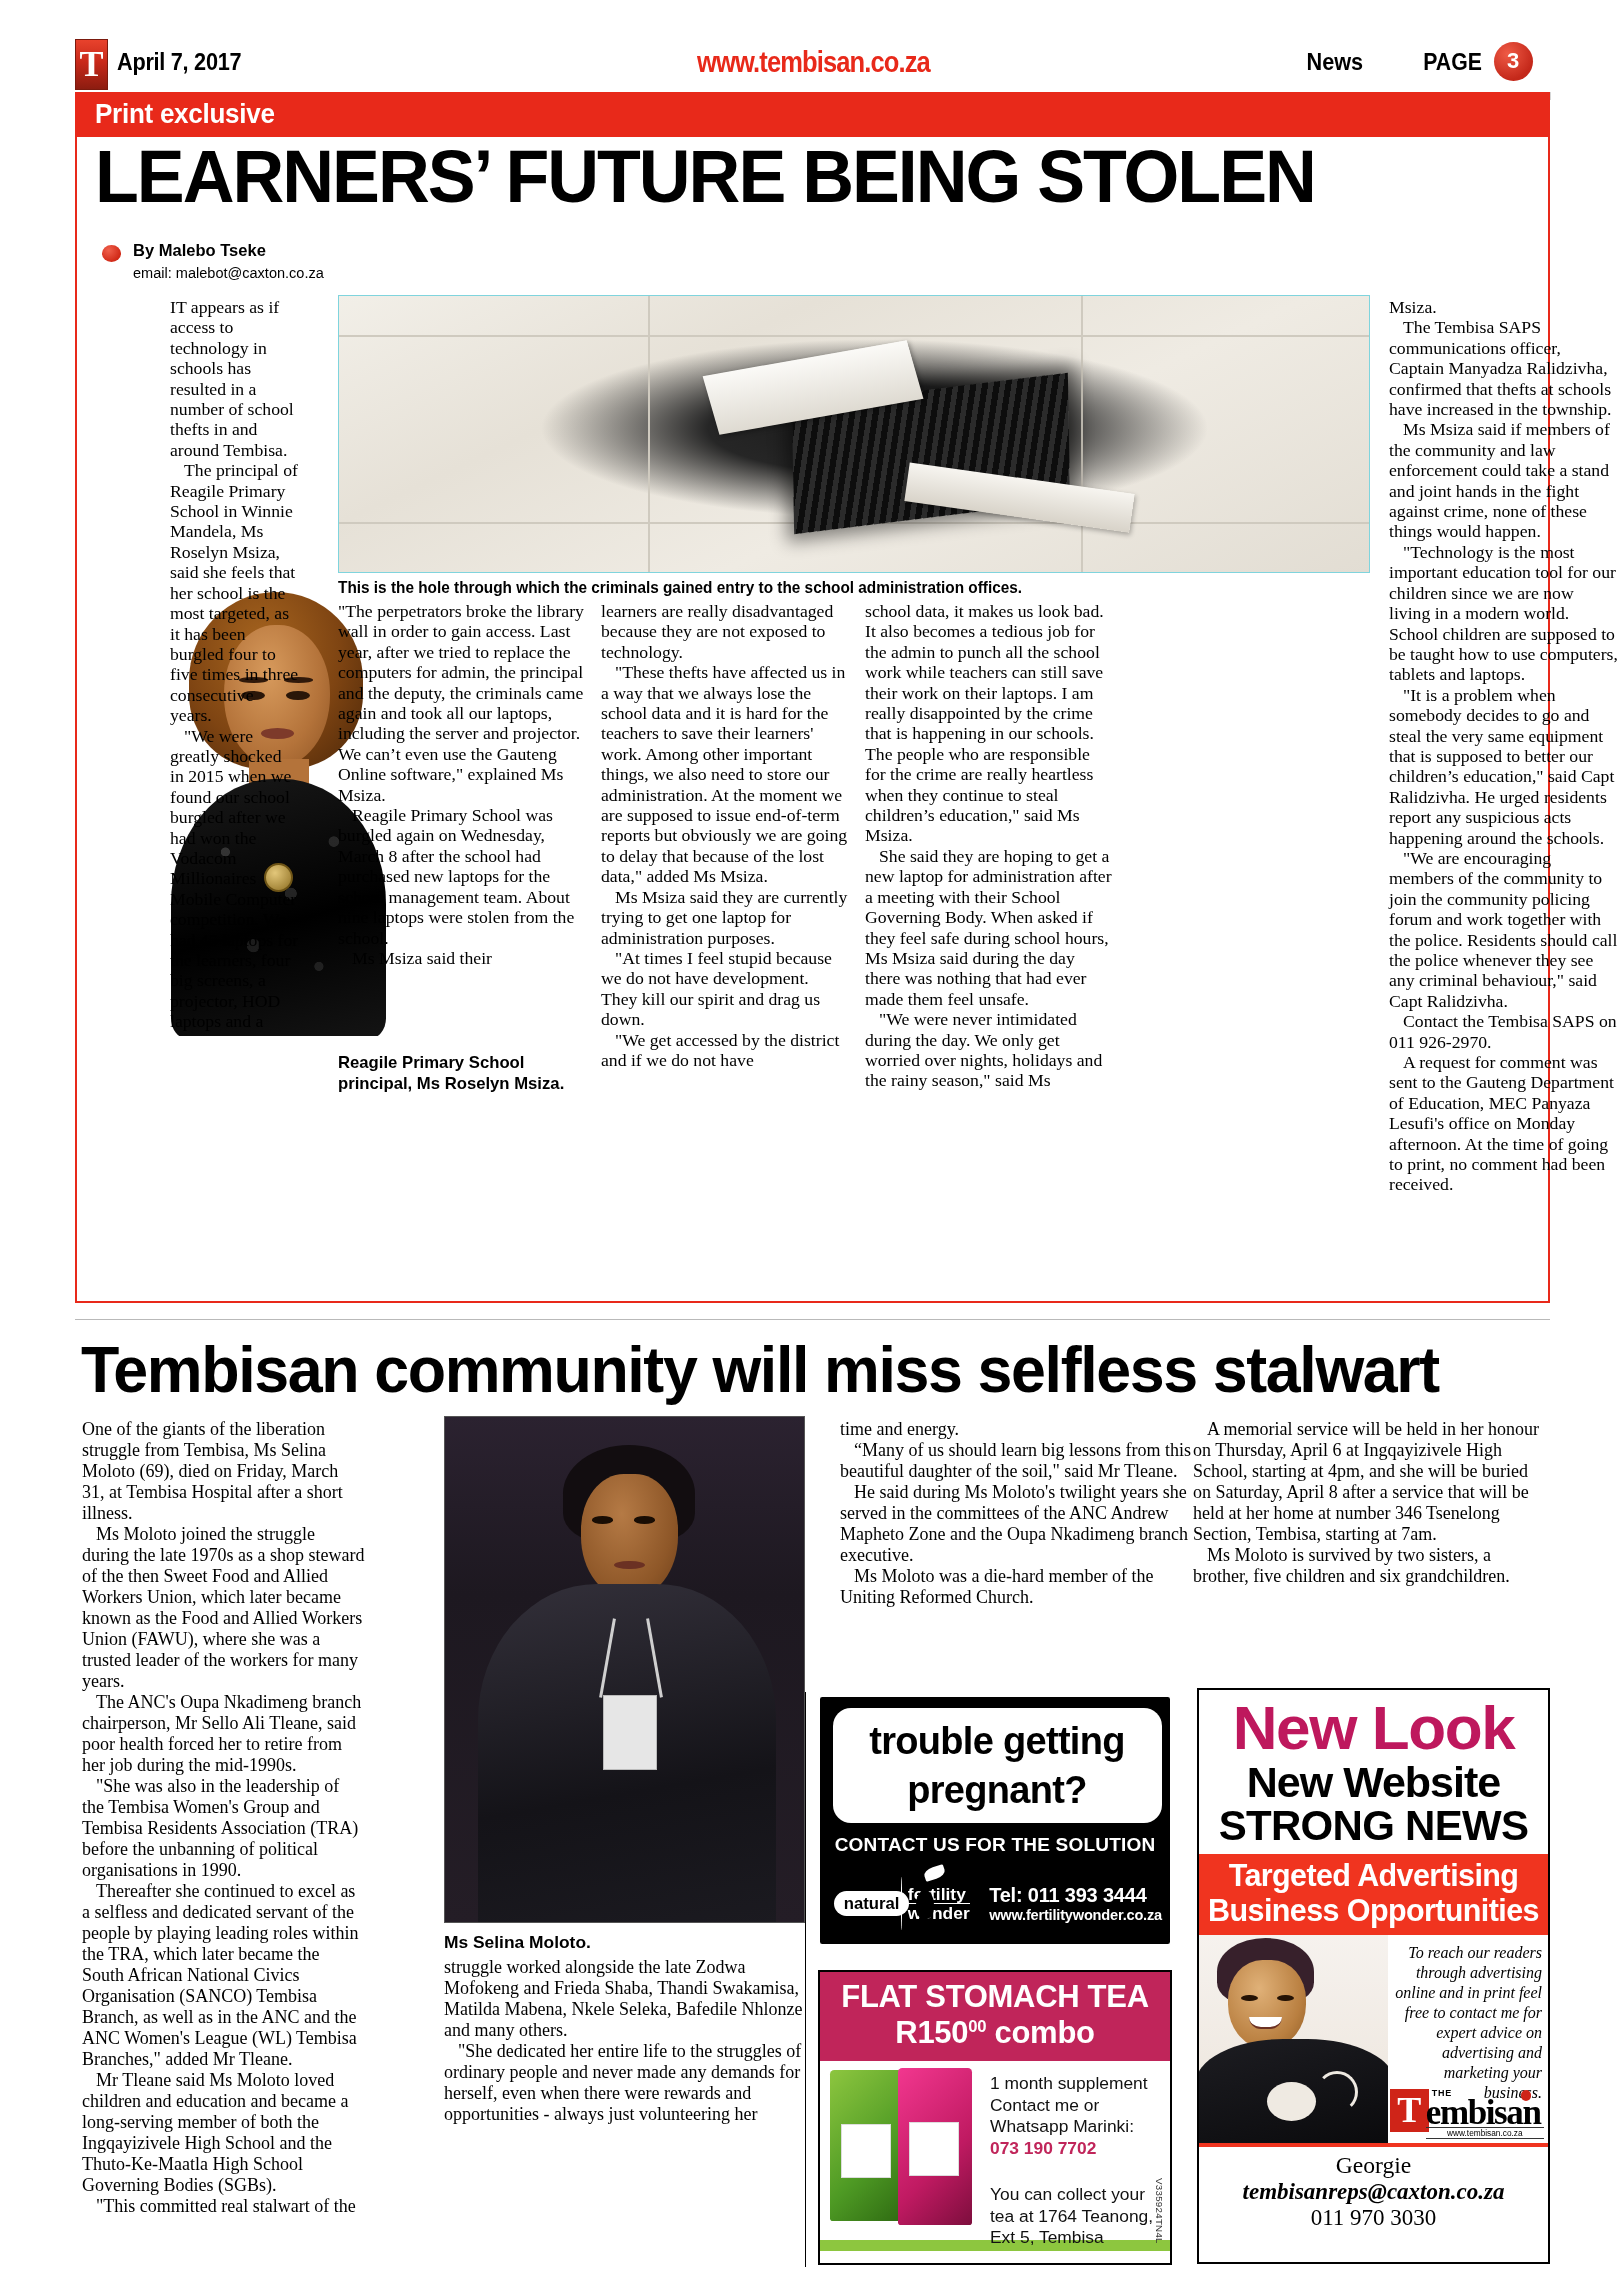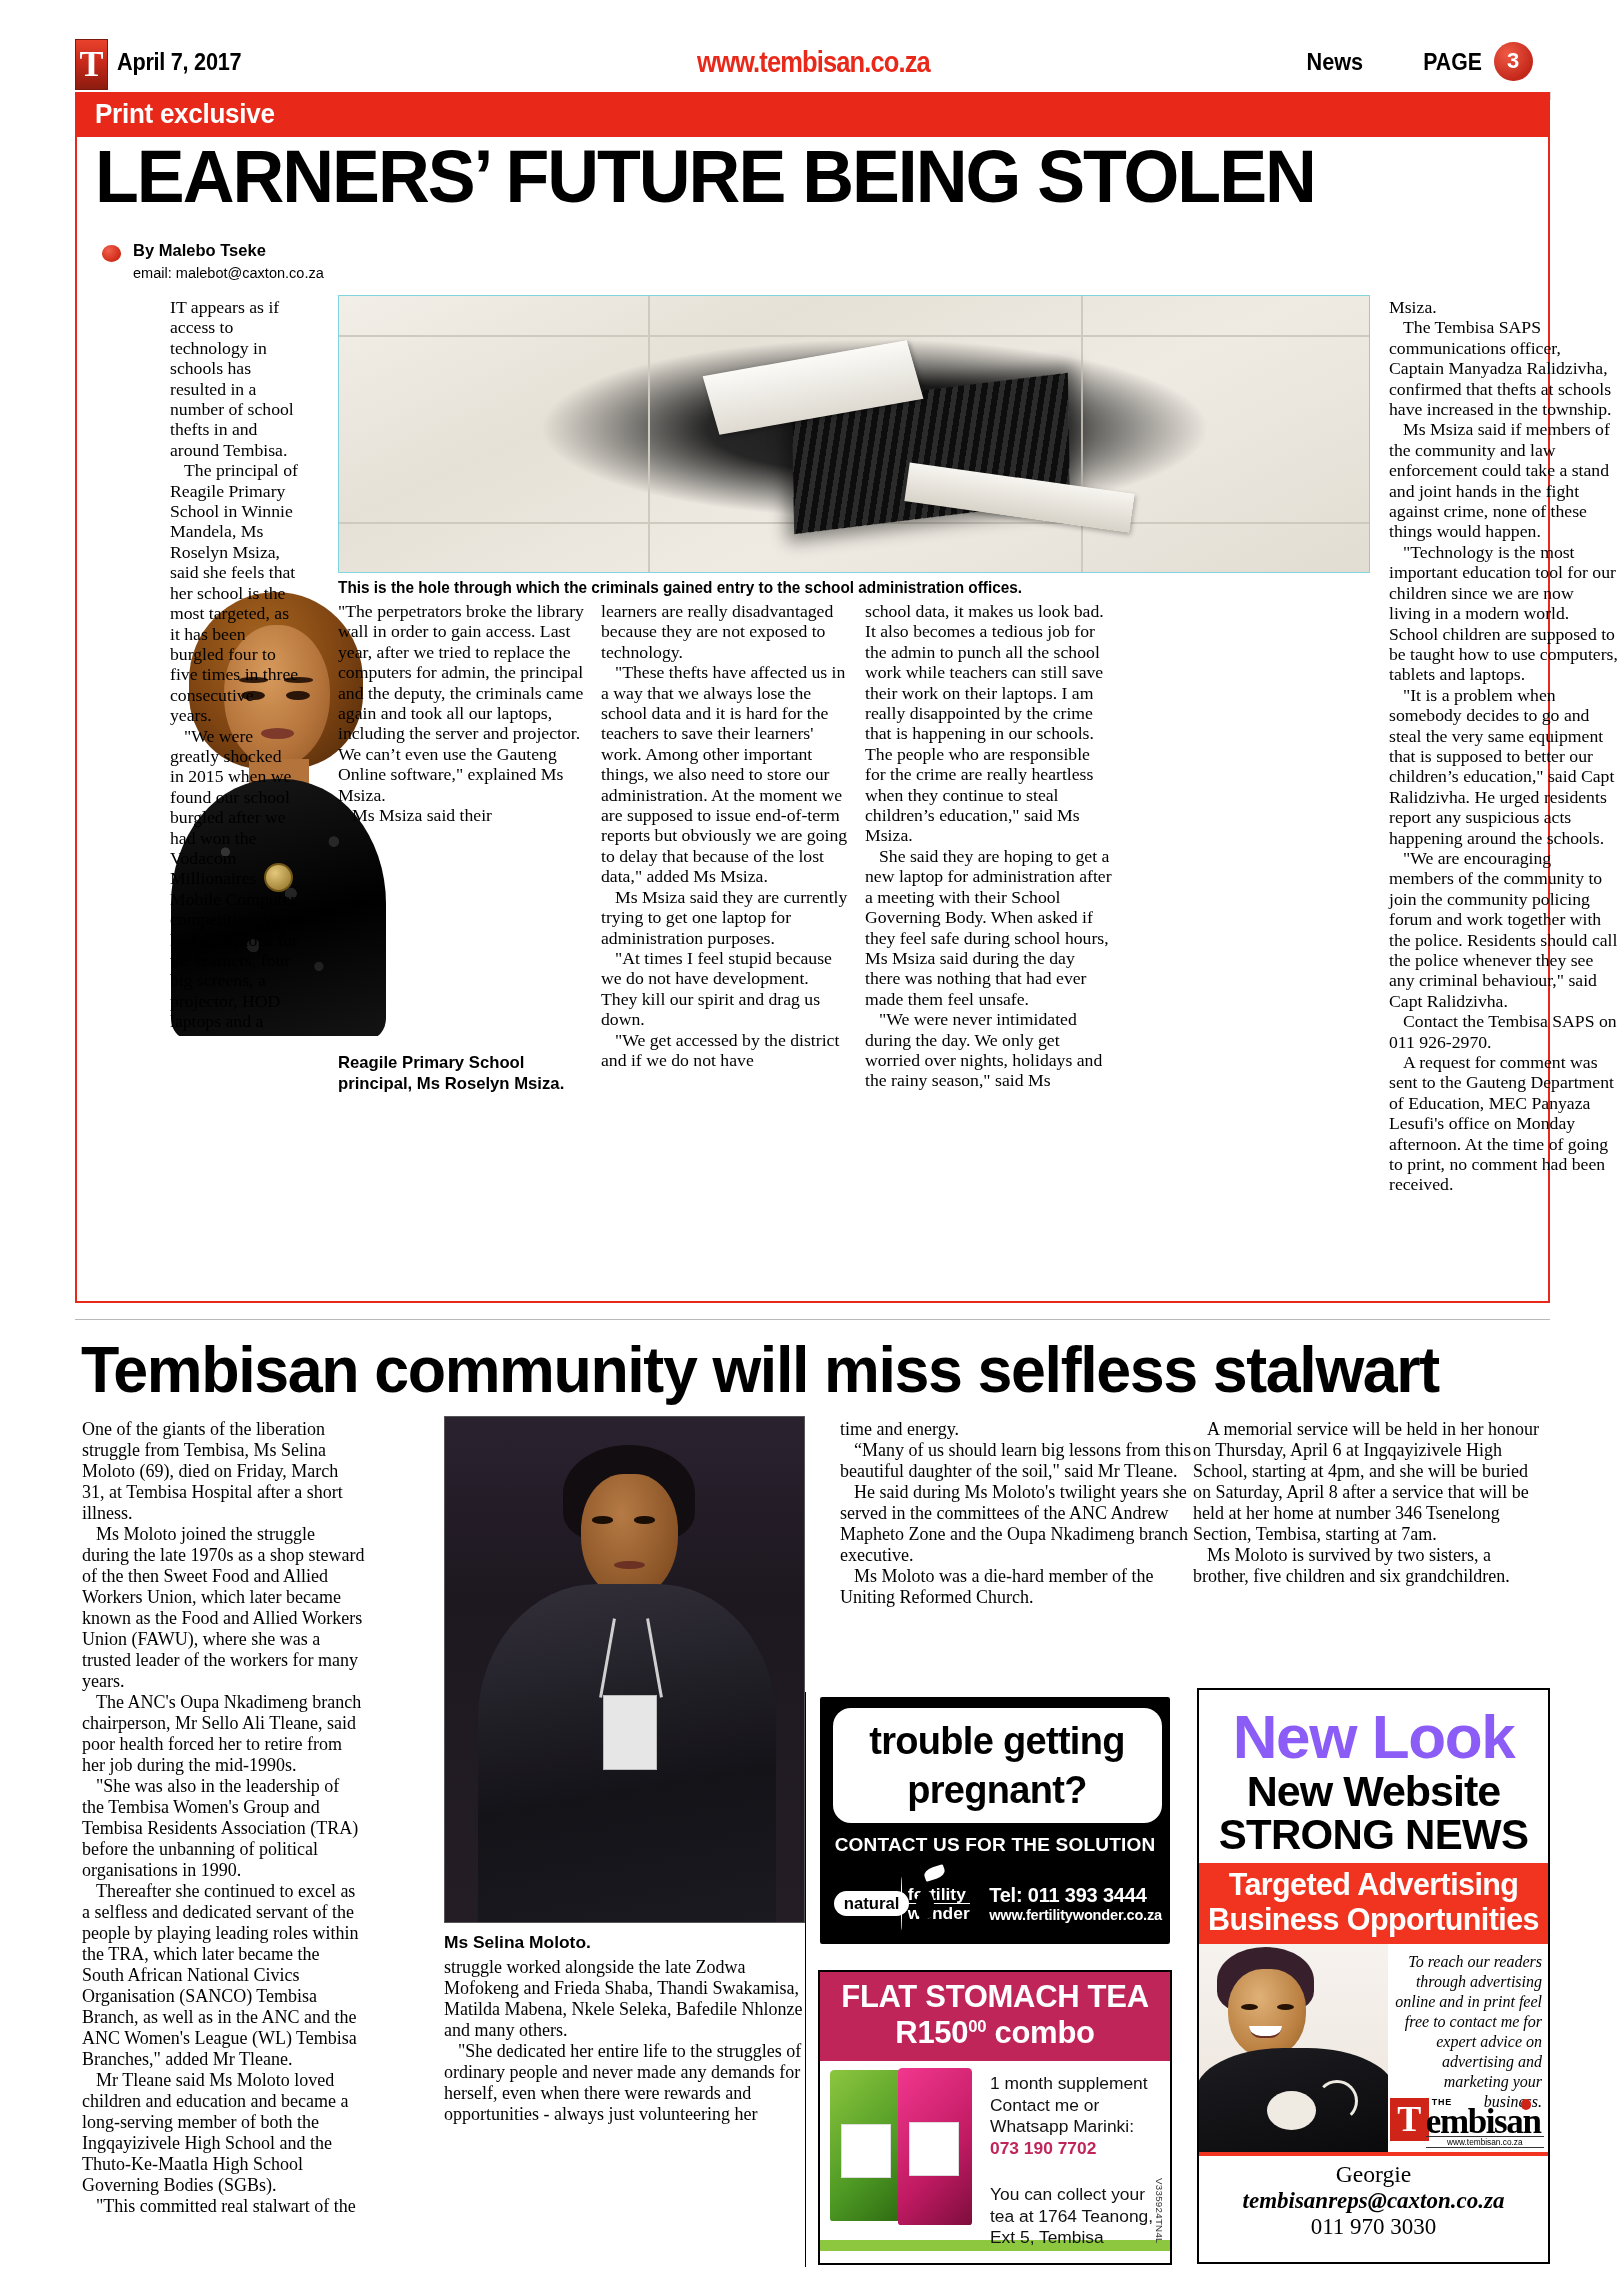--- a/index.html
+++ b/index.html
@@ -329,22 +329,22 @@
   .tea-code {
     position: absolute; right: 4.9px; bottom: 19.4px;
     font-family: "Liberation Sans", sans-serif; font-size: 9.7px; color: #333;
     writing-mode: vertical-rl; letter-spacing: 0.3px;
   }
 
   .ad-newlook {
     position: absolute; left: 1197px; top: 1688px; width: 353px; height: 576px;
     border: 2.8px solid #000; background: #fff;
   }
-  .nl-new { text-align: center; color: #8b5cf6; font-family: "Liberation Sans", sans-serif;
-     font-weight: bold; font-size: 62px; line-height: 67px; letter-spacing: -1.4px; margin-top: 13px; }
+  .nl-new { text-align: center; color: #be185d; font-family: "Liberation Sans", sans-serif;
+     font-weight: bold; font-size: 62px; line-height: 67px; letter-spacing: -1.4px; margin-top: 4px; }
   .nl-web { text-align: center; font-family: "Liberation Sans", sans-serif; font-weight: bold;
      font-size: 43px; line-height: 43px; letter-spacing: -1px; }
   .nl-strong { text-align: center; font-family: "Liberation Sans", sans-serif; font-weight: bold;
      font-size: 42px; line-height: 43px; letter-spacing: -0.7px; margin-bottom: 7px; }
   .nl-redbar { background: #f0341f; color: #fff; text-align: center;
      font-family: "Liberation Sans", sans-serif; font-weight: bold;
      font-size: 30.5px; line-height: 35px; padding: 4.2px 0 7px; letter-spacing: -0.6px; }
   .nl-mid { position: relative; height: 208px; }
   .nl-photo {
     position: absolute; left: 0; top: 0; width: 189px; height: 208px; overflow: hidden;
@@ -455,20 +455,21 @@
     <div class="caption-principal">Reagile Primary School principal, Ms Roselyn Msiza.</div>
 
     <div class="col" id="a1c1">
       <p class="noind">IT appears as if access to technology in schools has resulted in a number of school thefts in and around Tembisa.</p>
       <p>The principal of Reagile Primary School in Winnie Mandela, Ms Roselyn Msiza, said she feels that her school is the most targeted, as it has been burgled four to five times in three consecutive years.</p>
       <p>"We were greatly shocked in 2015 when we found our school burgled after we had won the Vodacom Millionaires Mobile Computer competition. We had 45 laptops for the learners, four big screens, a projector, HOD laptops and a</p>
     </div>
 
     <div class="col" id="a1c2">
       <p class="noind">"The perpetrators broke the library wall in order to gain access. Last year, after we tried to replace the computers for admin, the principal and the deputy, the criminals came again and took all our laptops, including the server and projector. We can’t even use the Gauteng Online software," explained Ms Msiza.</p>
+      <p>Reagile Primary School was burgled again on Wednesday, March 8 after the school had purchased new laptops for the school management team. About nine laptops were stolen from the school.</p>
       <p>Ms Msiza said their</p>
     </div>
 
     <div class="col" id="a1c3">
       <p class="noind">learners are really disadvantaged because they are not exposed to technology.</p>
       <p>"These thefts have affected us in a way that we always lose the school data and it is hard for the teachers to save their learners' work. Among other important things, we also need to store our administration. At the moment we are supposed to issue end-of-term reports but obviously we are going to delay that because of the lost data," added Ms Msiza.</p>
       <p>Ms Msiza said they are currently trying to get one laptop for administration purposes.</p>
       <p>"At times I feel stupid because we do not have development. They kill our spirit and drag us down.</p>
       <p>"We get accessed by the district and if we do not have</p>
     </div>

